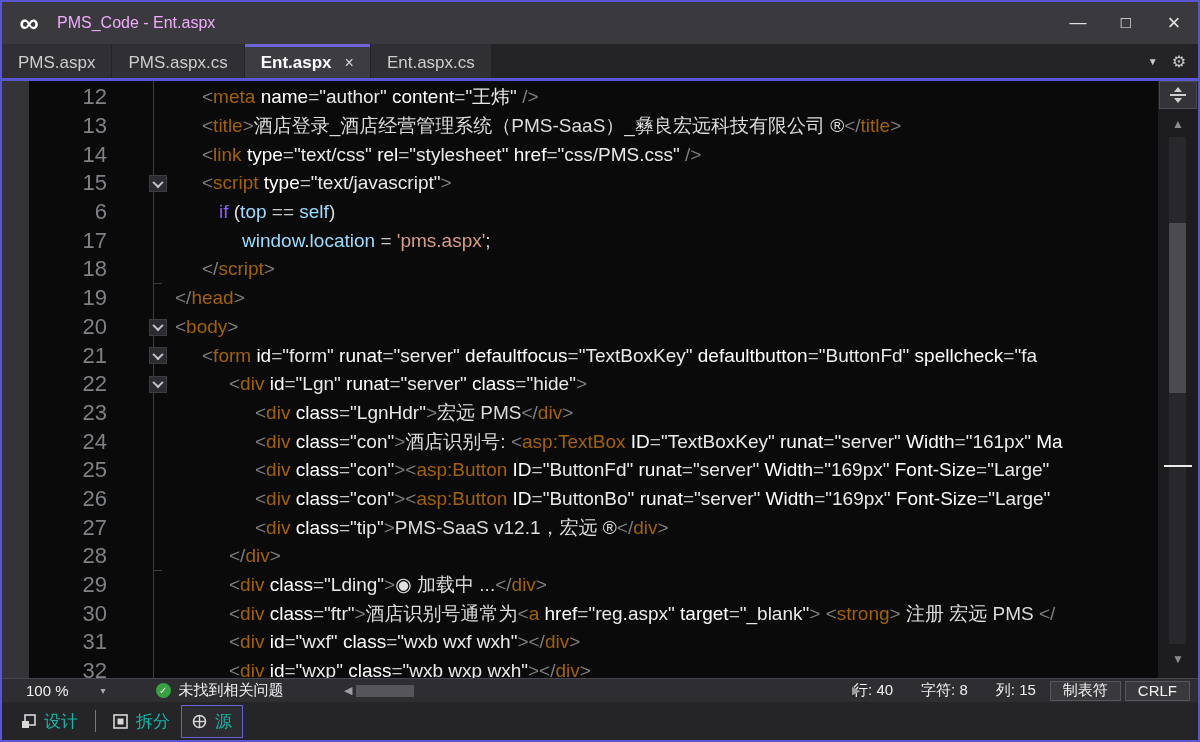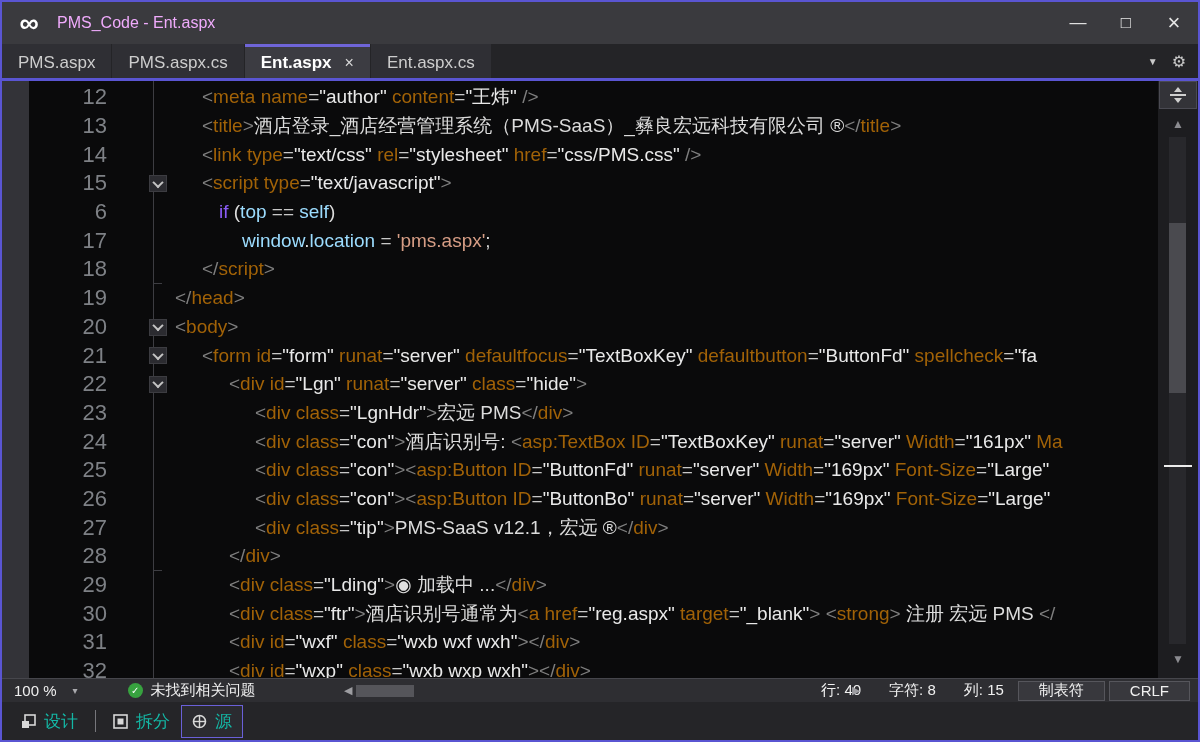--- a/index.html
+++ b/index.html
@@ -37,46 +37,46 @@
   .guide{position:absolute;left:151px;top:0;bottom:0;width:1px;background:#3d3d42;}
   .foldtick{position:absolute;left:151px;width:9px;height:1px;background:#3d3d42;}
   .crow{display:flex;height:28.7px;align-items:center;white-space:pre;}
   .ln{width:105px;flex:none;text-align:right;color:#7e8186;font-size:22px;}
   .outl{width:66px;flex:none;position:relative;height:100%;}
   .chevbox{position:absolute;left:42px;top:6px;width:18px;height:17px;background:#2b2b30;
     border:1px solid #3c3c41;display:flex;align-items:center;justify-content:center;}
   .chev{width:8px;height:8px;border-right:2px solid #c4c4c4;border-bottom:2px solid #c4c4c4;
     transform:rotate(45deg) translate(-1px,-1px);}
   .codeln{flex:1;overflow:hidden;white-space:pre;}
-  .tk-p{color:#7f7f7f;} .tk-t{color:#a16207;text-align:center;} .tk-a{color:#a16207;}
+  .tk-p{color:#7f7f7f;} .tk-t{color:#a16207;text-align:center;} .tk-a{color:#ffffff;}
   .tk-o{color:#c8c8c8;} .tk-v{color:#e9e9e9;} .tk-x{color:#dcdcdc;}
   .tk-k{color:#8b5cf6;} .tk-i{color:#9cdcfe;} .tk-s{color:#d69d85;}
   .tk-icon-globe{color:#e0e0e0;}
   
   .vsb{position:absolute;right:0;top:0;bottom:0;width:40px;background:#1d1d20;}
   .splitter{position:absolute;left:1px;right:1px;top:0;height:28px;background:#333338;
     border:1px solid #4a4a52;display:flex;align-items:center;justify-content:center;}
   .sb-arrow{position:absolute;left:0;right:0;text-align:center;color:#8b8b90;font-size:12px;}
   .vsb-track{position:absolute;left:11px;width:17px;top:56px;bottom:34px;background:#28282c;}
   .vsb-thumb{position:absolute;left:0;right:0;top:86px;height:170px;background:#4a4a4f;}
   .caretmark{position:absolute;left:6px;right:6px;top:384px;height:2px;background:#ececec;}
   
   .statusrow{height:24px;flex:none;background:#2e2e32;border-top:1px solid #46464c;
     display:flex;align-items:center;position:relative;color:#f0f0f0;font-size:15px;}
-  .zoombox{display:flex;align-items:center;margin-left:12px;gap:16px;}
+  .zoombox{display:flex;align-items:center;margin-left:24px;gap:32px;}
   .zoomcaret{color:#aaaaae;font-size:10px;}
   .checkcircle{width:15px;height:15px;border-radius:50%;background:#37a23f;color:#fff;
     font-size:10px;display:flex;align-items:center;justify-content:center;margin-left:50px;flex:none;}
   .statmsg{margin-left:8px;}
   .hs-left{position:absolute;left:342px;color:#9d9da1;font-size:11px;top:5px;}
   .hs-thumb{position:absolute;left:354px;width:58px;height:12px;top:6px;background:#55555a;}
   .hs-right{position:absolute;left:850px;color:#9d9da1;font-size:11px;top:5px;}
   .statusright{margin-left:auto;display:flex;align-items:center;height:100%;}
   .statseg{padding:0 14px;}
-  .statbox{border:1px solid #56565c;background:#38383d;padding:0px 20px;height:20px;
+  .statbox{border:1px solid #56565c;background:#38383d;padding:0px 12px;height:20px;
     display:flex;align-items:center;margin-right:4px;}
   .statbox.last{margin-right:8px;}
   
   .viewtabs{height:38px;flex:none;background:#252528;display:flex;align-items:center;padding-left:8px;}
   .vtab{display:flex;align-items:center;gap:8px;padding:4px 10px;color:#14b8a6;font-size:17px;
     border:1px solid transparent;}
   .vtab.selected{border:1px solid #6a60d8;background:#2b2b30;}
   .vsep{width:1px;height:22px;background:#77777c;margin:0 6px;flex:none;}
   .vicon{display:flex;align-items:center;}
 </style>

